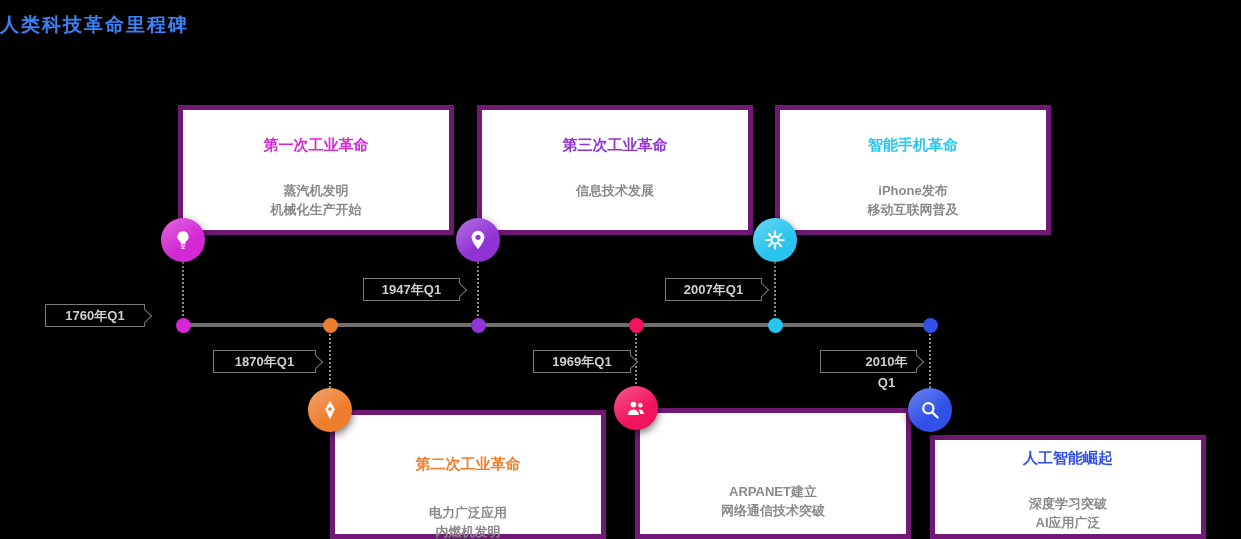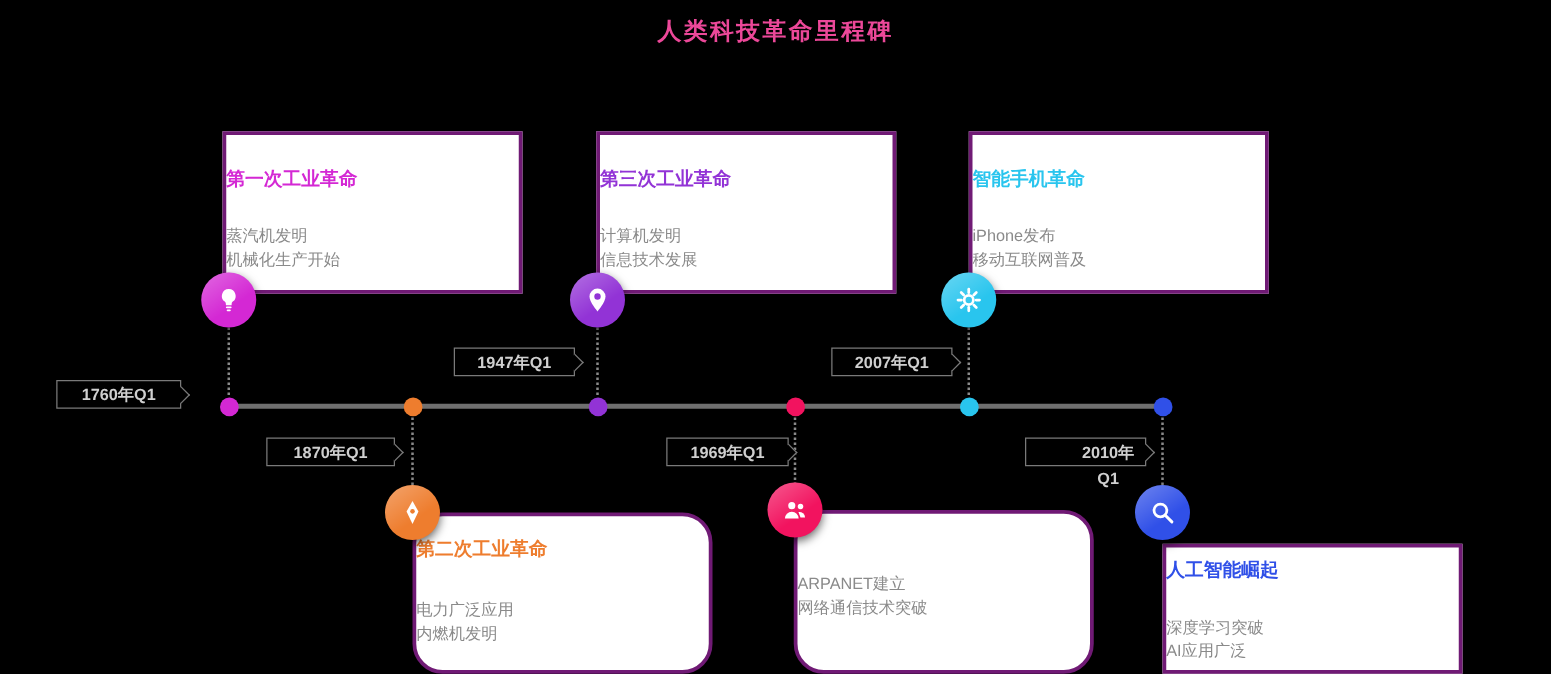--- a/index.html
+++ b/index.html
@@ -5,21 +5,21 @@
   *{margin:0;padding:0;box-sizing:border-box;}
   html,body{width:1241px;height:539px;}
   body{
     background:#000;
     font-family:"Liberation Sans","DejaVu Sans",sans-serif;
     position:relative;
     overflow:hidden;
   }
   .main-title{
     position:absolute;top:12px;left:0;width:100%;
-    text-align:center;color:#ec4899;
+    text-align:left;color:#3b82f6;
     font-size:19px;font-weight:bold;letter-spacing:2px;
   }
   .timeline-line{
     position:absolute;left:183px;top:323px;width:747px;height:4px;
     background:#6f6f6f;border-radius:2px;
   }
   .dot{
     position:absolute;width:15px;height:15px;border-radius:50%;top:318px;
   }
   .connector{
@@ -29,28 +29,28 @@
     position:absolute;width:44px;height:44px;border-radius:50%;
     display:flex;align-items:center;justify-content:center;
     box-shadow:0 3px 8px rgba(0,0,0,.6);
   }
   .node-icon::before{
     content:"";position:absolute;inset:0;border-radius:50%;
     background:linear-gradient(145deg,rgba(255,255,255,.3),rgba(255,255,255,0) 60%);
   }
   .node-icon svg{position:relative;z-index:1;}
   .card{
-    position:absolute;width:240px;background:#fff;
-    border:3px solid #701a75;text-align:left;
+    position:absolute;width:276px;background:#fff;
+    border:5px solid #701a75;text-align:center;
   }
   .card-title{font-size:15px;font-weight:bold;}
-  .card-desc{color:#8a8a8a;font-size:13px;line-height:19px;}
+  .card-desc{color:#8a8a8a;font-size:13px;line-height:19px;font-weight:bold;}
   .card.above{padding-top:26px;}
   .card.above .card-desc{margin-top:26px;}
-  .card.below{padding-top:17px;border-radius:24px;}
+  .card.below{padding-top:40px;}
   .card.below .card-desc{margin-top:29px;}
   .card.short{padding-top:9px;}
   .card.short .card-desc{margin-top:26px;}
   .date-label{
     position:absolute;height:23px;background:#000;
     border:1px solid #7a7a7a;color:#cfcfcf;
     font-size:13px;font-weight:bold;text-align:center;line-height:21px;
   }
   .date-label::after{
     content:"";position:absolute;right:-5.5px;top:50%;
@@ -107,21 +107,20 @@
     </svg>
   </div>
   <div class="dot b1" style="left:323px;"></div>
   <div class="date-label" style="left:213px;top:350px;width:103px;">
     <span>1870年Q1</span>
   </div>
 
   <div class="card above" style="left:477px;top:105px;height:130px;">
     <div class="card-title c2">第三次工业革命</div>
     <div class="card-desc">
-      <div>计算机发明</div>
       <div>信息技术发展</div>
     </div>
   </div>
   <div class="connector" style="left:477px;top:262px;height:54px;"></div>
   <div class="node-icon b2" style="left:456px;top:218px;">
     <svg viewBox="0 0 24 24" width="22" height="22">
       <path d="M12 2a7 7 0 0 0-7 7c0 5 7 13 7 13s7-8 7-13a7 7 0 0 0-7-7z" fill="#fff"></path>
       <circle cx="12" cy="9" r="2.8" fill="#9233d6"></circle>
     </svg>
   </div>

